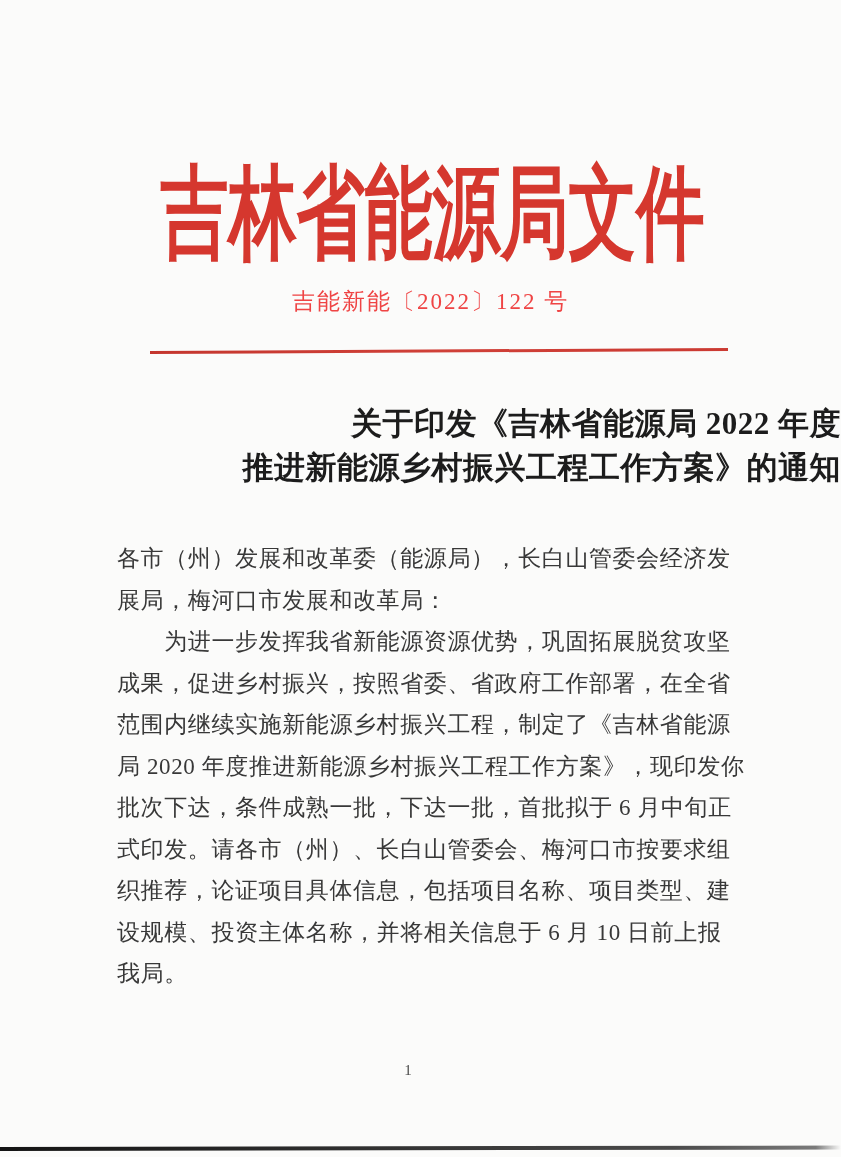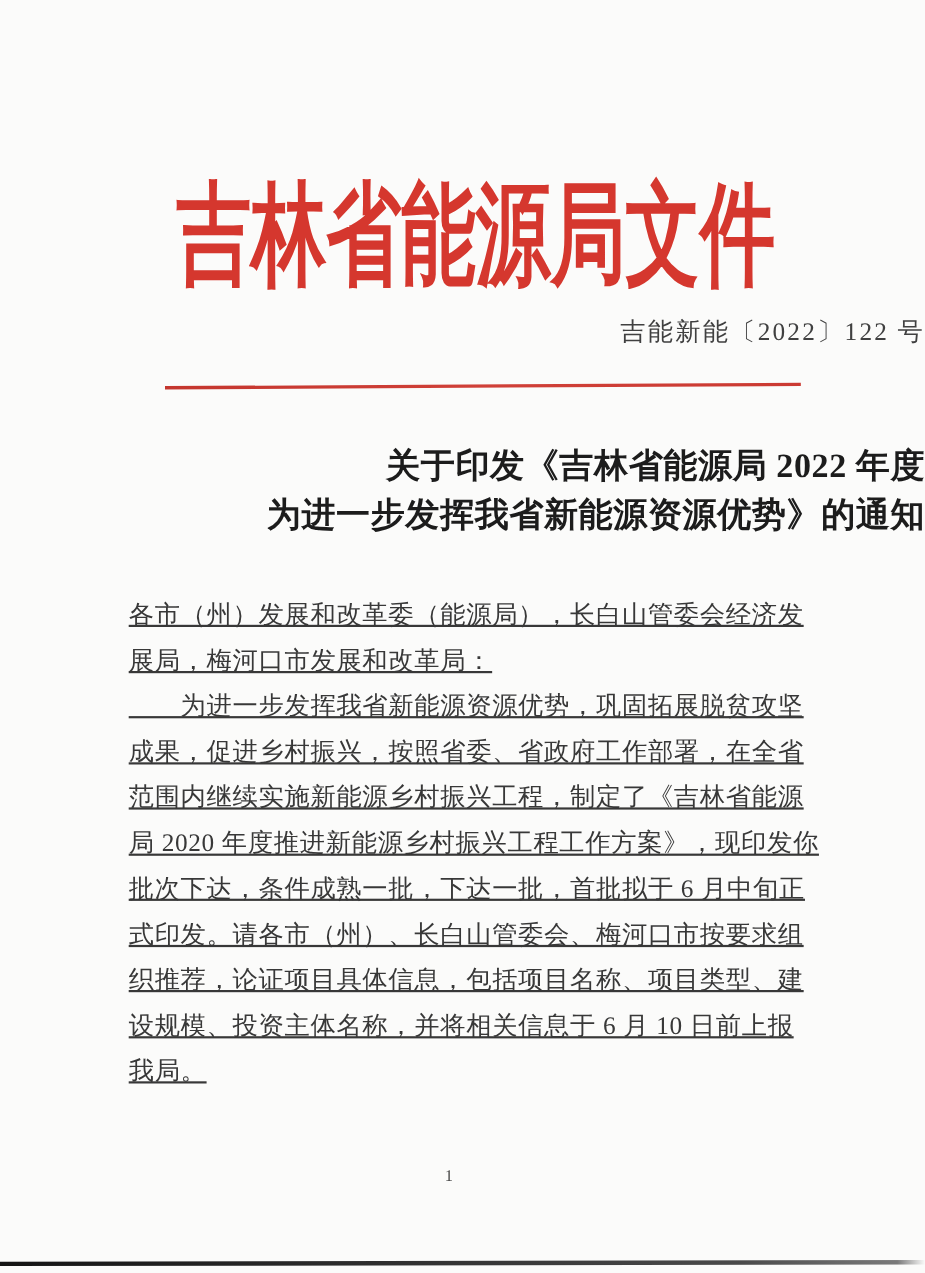--- a/index.html
+++ b/index.html
@@ -22,24 +22,24 @@
     font-size:68px;
     letter-spacing:0px;
     transform:scale(1.0,1.5);
     transform-origin:center top;
     white-space:nowrap;
   }
   .doc-number {
     position:absolute;
     top:286px; left:0; width:100%;
     padding-left:20px; box-sizing:border-box;
-    text-align:right;
+    text-align:center;
     font-size:23px;
     letter-spacing:2px;
-    color:#404040;
+    color:#ef4444;
     white-space:nowrap;
   }
   .red-rule {
     position:absolute;
     top:351px; left:150px;
     width:578px; height:3px;
     background:linear-gradient(90deg,#c4362e 0%,#d04038 50%,#cb3a32 100%);
     transform:rotate(-0.3deg);
     transform-origin:left center;
   }
@@ -53,21 +53,20 @@
     line-height:44px;
     letter-spacing:0.5px;
     color:#1c1c1c;
   }
   .body-text {
     position:absolute;
     top:538px; left:117px;
     width:616px;
     font-size:23px;
     color:#383838;
-    text-decoration:underline;
   }
   .body-line {
     height:41.5px;
     line-height:41.5px;
     letter-spacing:0.6px;
     white-space:nowrap;
   }
   .page-number {
     position:absolute;
     top:1062px; left:0;
@@ -92,21 +91,21 @@
 <div class="page">
 
   <div class="org-title">吉林省能源局文件</div>
 
   <div class="doc-number">吉能新能〔2022〕122 号</div>
 
   <div class="red-rule"></div>
 
   <div class="doc-title">
     <div>关于印发《吉林省能源局 2022 年度</div>
-    <div>为进一步发挥我省新能源资源优势》的通知</div>
+    <div>推进新能源乡村振兴工程工作方案》的通知</div>
   </div>
 
   <div class="body-text">
     <div class="body-line">各市（州）发展和改革委（能源局），长白山管委会经济发</div>
     <div class="body-line">展局，梅河口市发展和改革局：</div>
     <div class="body-line">　　为进一步发挥我省新能源资源优势，巩固拓展脱贫攻坚</div>
     <div class="body-line">成果，促进乡村振兴，按照省委、省政府工作部署，在全省</div>
     <div class="body-line">范围内继续实施新能源乡村振兴工程，制定了《吉林省能源</div>
     <div class="body-line">局 2020 年度推进新能源乡村振兴工程工作方案》，现印发你</div>
     <div class="body-line">批次下达，条件成熟一批，下达一批，首批拟于 6 月中旬正</div>

